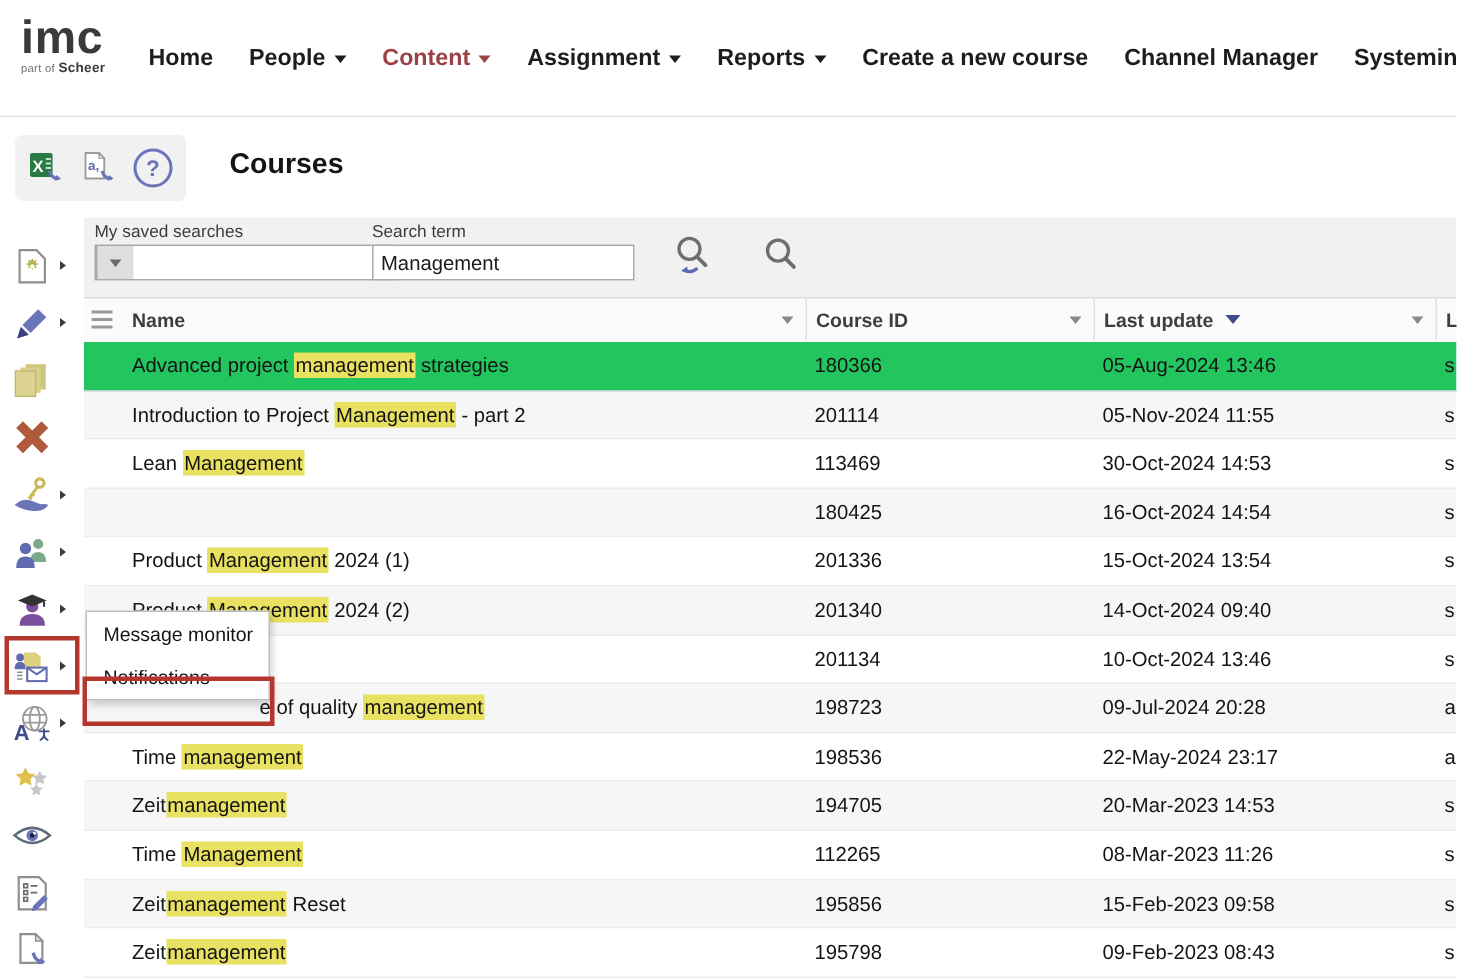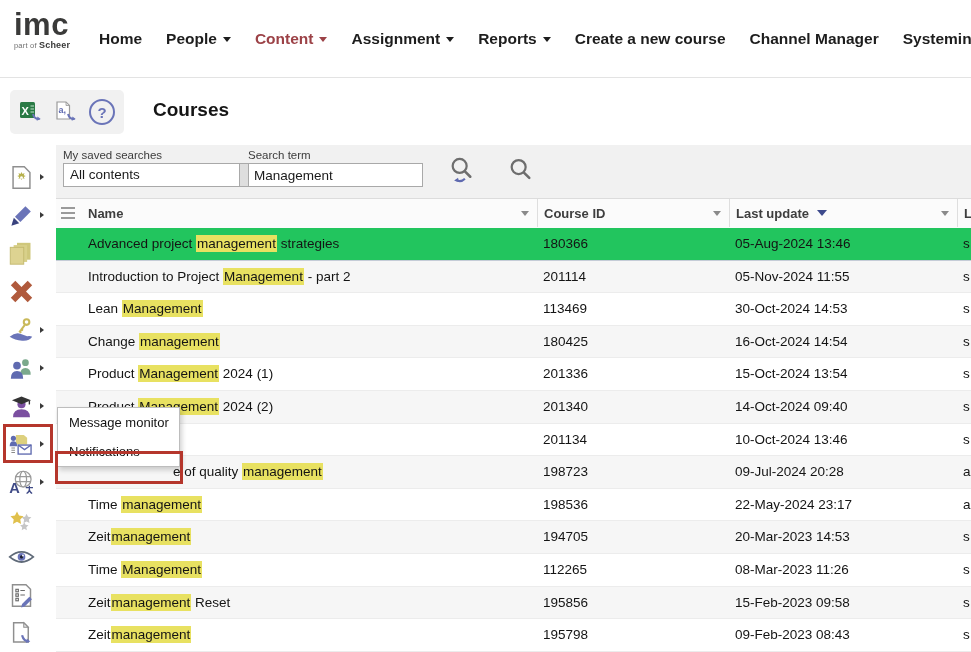--- a/index.html
+++ b/index.html
@@ -126,21 +126,20 @@
   </span>
   <span class="tico">
     <span class="help-circle">?</span>
   </span>
 </div>
 <div class="page-title">Courses</div>
 
 <div class="search-zone">
   <div class="fld-label" style="left:7px;top:4px;">My saved searches</div>
   <div class="dd">
-    <div class="dd-text">All contents</div>
     <div class="dd-btn">
         <span class="caret"></span>
       </div>
   </div>
   <div class="fld-label" style="left:192px;top:4px;">Search term</div>
   <input class="txt-input" type="text" value="Management" style="">
   <span class="mag" style="left:392px;">
     <svg viewBox="0 0 24 26">
         <circle cx="10" cy="8.5" r="6" fill="none" stroke="#6e6e6e" stroke-width="1.9"></circle>
         <path d="M14.5 13.2l4.6 4.6" stroke="#6e6e6e" stroke-width="2.2" stroke-linecap="round"></path>
@@ -193,21 +192,20 @@
       <span class="cell c-date">05-Nov-2024 11:55</span>
       <span class="cell c-extra">s</span>
     </div>
     <div class="trow" style="top: 65.2px;">
       <span class="cell c-name"><span>Lean </span><span class="hl">Management</span><span></span></span>
       <span class="cell c-id">113469</span>
       <span class="cell c-date">30-Oct-2024 14:53</span>
       <span class="cell c-extra">s</span>
     </div>
     <div class="trow alt" style="top: 97.8px;">
-      <span class="cell c-name"><span>Change </span><span class="hl">management</span><span></span></span>
       <span class="cell c-id">180425</span>
       <span class="cell c-date">16-Oct-2024 14:54</span>
       <span class="cell c-extra">s</span>
     </div>
     <div class="trow" style="top: 130.4px;">
       <span class="cell c-name"><span>Product </span><span class="hl">Management</span><span> 2024 (1)</span></span>
       <span class="cell c-id">201336</span>
       <span class="cell c-date">15-Oct-2024 13:54</span>
       <span class="cell c-extra">s</span>
     </div>

